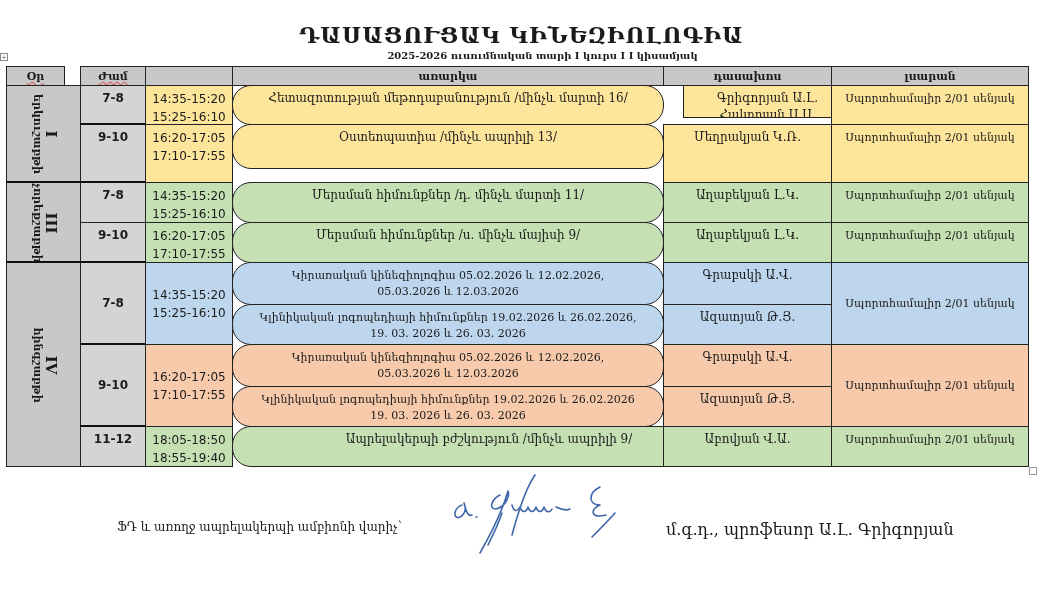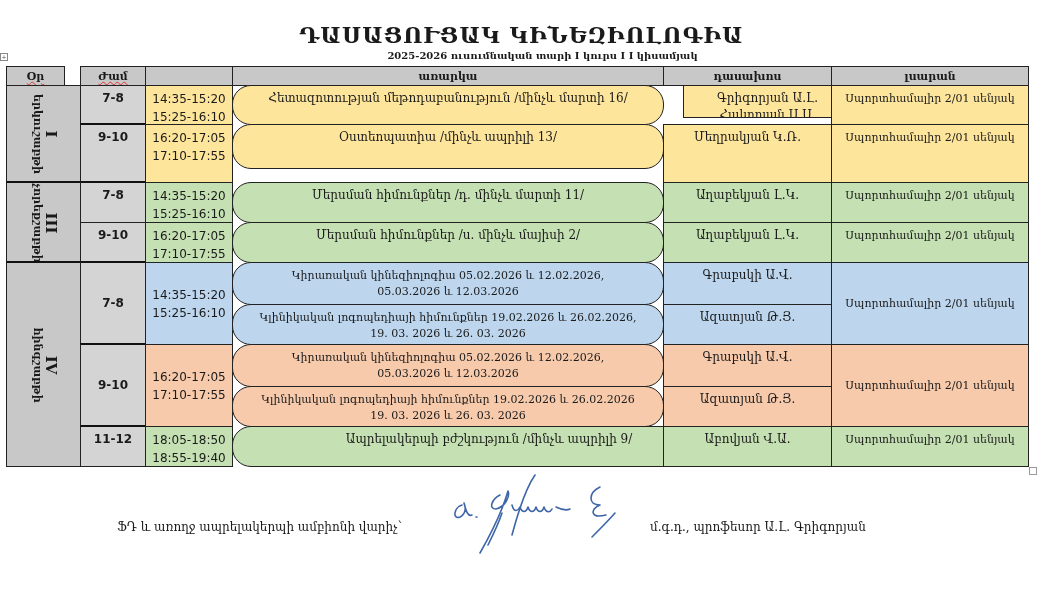--- a/index.html
+++ b/index.html
@@ -28,21 +28,21 @@
     .yellow { background: #fee59c; }
     .green  { background: #c5e0b3; }
     .blue   { background: #bdd6ee; }
     .peach  { background: #f7caac; }
     .subj { font-size: 12px; border-radius: 19px; }
     .subj.small { font-size: 11px; line-height: 16px; padding-top: 5px; }
     .room { font-size: 11px; }
     .thickt { border-top: 2px solid #111; }
 
     .footer-left { position: absolute; left: 117px; top: 520px; font-size: 12px; }
-    .footer-right { position: absolute; left: 650px; top: 520px; font-size: 12px; }
+    .footer-right { position: absolute; left: 666px; top: 520px; font-size: 16px; }
     .signature { position: absolute; left: 440px; top: 465px; width: 210px; height: 100px; }
   </style>
 </head>
 <body>
 
 <div class="title">ԴԱՍԱՑՈՒՑԱԿ ԿԻՆԵԶԻՈԼՈԳԻԱ</div>
 <div class="subtitle">2025-2026 ուսումնական տարի I  կուրս I I կիսամյակ</div>
 <div class="anchor">+</div>
 
 <div class="grid">
@@ -95,21 +95,21 @@
   </div>
   <div class="cell subj green" style="left:226px;top:116px;width:432px;height:41px;">Մերսման հիմունքներ /դ. մինչև մարտի 11/</div>
   <div class="cell green" style="left:657px;top:116px;width:169px;height:41px;">Աղաբեկյան Լ.Կ.</div>
   <div class="cell room green" style="left:825px;top:116px;width:198px;height:41px;">Սպորտհամալիր 2/01 սենյակ</div>
 
   <div class="cell hour" style="left:74px;top:156px;width:66px;height:41px;">9-10</div>
   <div class="cell time green" style="left:139px;top:156px;width:88px;height:41px;">
     <div>16:20-17:05</div>
     <div>17:10-17:55</div>
   </div>
-  <div class="cell subj green" style="left:226px;top:156px;width:432px;height:41px;">Մերսման հիմունքներ /ս. մինչև մայիսի 2/</div>
+  <div class="cell subj green" style="left:226px;top:156px;width:432px;height:41px;">Մերսման հիմունքներ /ս. մինչև մայիսի 9/</div>
   <div class="cell green" style="left:657px;top:156px;width:169px;height:41px;">Աղաբեկյան Լ.Կ.</div>
   <div class="cell room green" style="left:825px;top:156px;width:198px;height:41px;">Սպորտհամալիր 2/01 սենյակ</div>
 
   <div class="cell day thickt" style="left:0;top:195px;width:75px;height:206px;">
     <div class="rot">
       <span class="num">IV</span>
       <span>հինգշաբթի</span>
     </div>
   </div>
 

